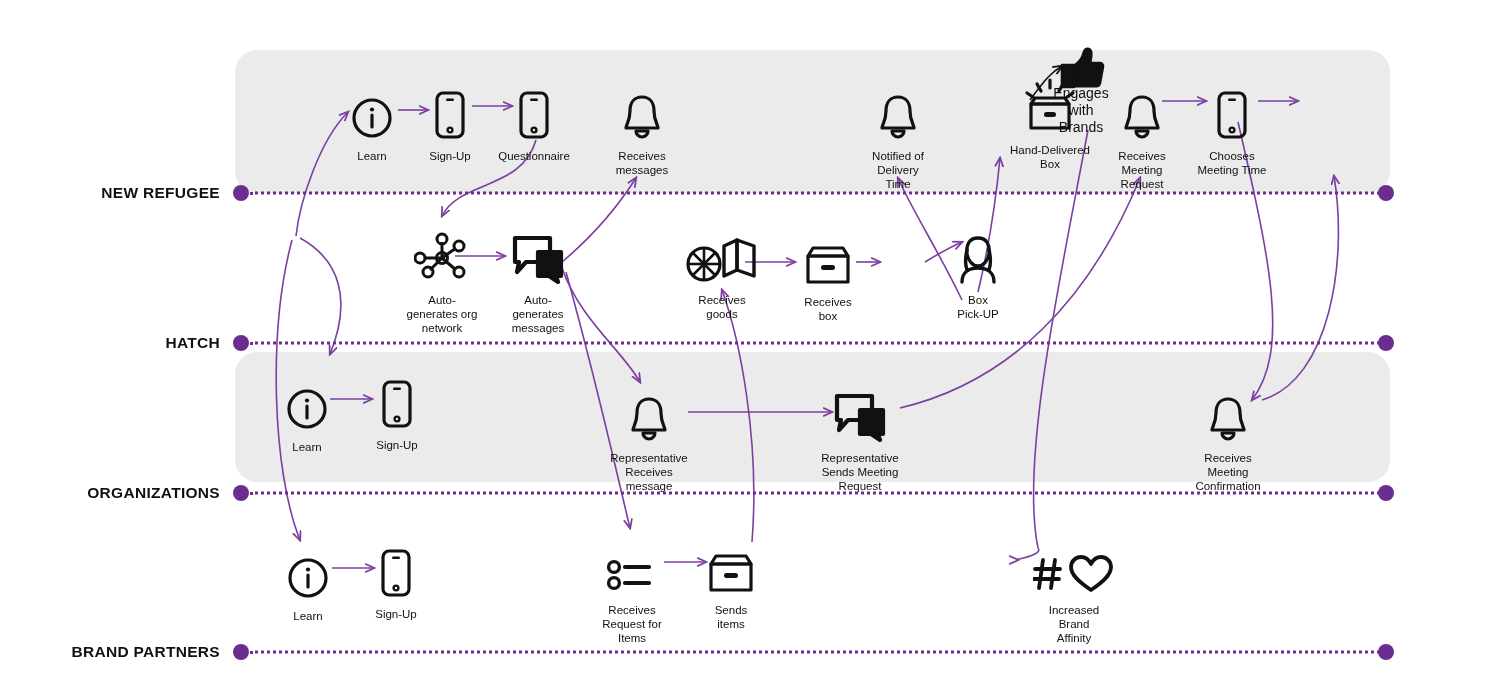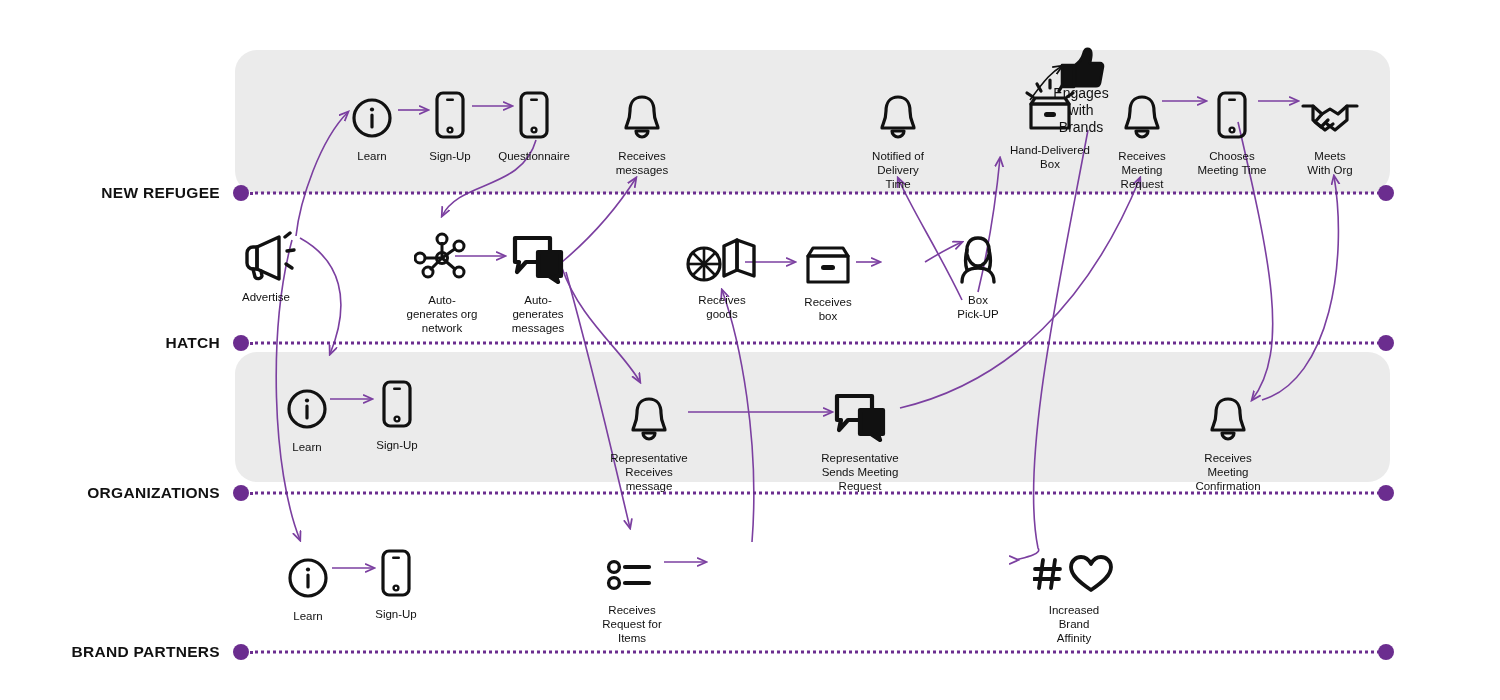--- a/index.html
+++ b/index.html
@@ -158,35 +158,20 @@
   <div class="lane-label" style="left:40px; top:493px; width:180px;">ORGANIZATIONS</div>
   <div class="lane-dot" style="left:241px; top:493px;"></div>
   <div class="lane-line" style="left:250px; top:493px; width:1130px;"></div>
   <div class="lane-dot" style="left:1386px; top:493px;"></div>
 
   <div class="lane-label" style="left:30px; top:652px; width:190px;">BRAND PARTNERS</div>
   <div class="lane-dot" style="left:241px; top:652px;"></div>
   <div class="lane-line" style="left:250px; top:652px; width:1130px;"></div>
   <div class="lane-dot" style="left:1386px; top:652px;"></div>
 
-  <div class="node" style="left:266px; top:225px;">
-    <div class="glyph">
-      <svg class="ic" width="62" height="50" viewBox="0 0 62 50">
-        <g fill="none" stroke="#111" stroke-width="3.4" stroke-linecap="round" stroke-linejoin="round">
-          <path d="M12,22 L12,32 a6,6 0 0 0 6,6 l4,0 L22,16 l-4,0 a6,6 0 0 0 -6,6 z"></path>
-          <path d="M22,16 L44,6 L44,48 L22,38 Z"></path>
-          <path d="M18,38 L20,46 a4,4 0 0 0 7,-1 l-1,-5"></path>
-          <path d="M50,6 L55,2"></path>
-            <path d="M52,20 L59,19"></path>
-            <path d="M51,33 L57,37"></path>
-        </g>
-      </svg>
-    </div>
-    <div class="cap">Advertise</div>
-  </div>
 
   <div class="node" style="left:372px; top:84px;">
     <div class="glyph">
       <svg class="ic" width="44" height="44" viewBox="0 0 44 44">
         <circle cx="22" cy="22" r="18" fill="none" stroke="#111" stroke-width="3.2"></circle>
         <circle cx="22" cy="13.5" r="2.1" fill="#111"></circle>
         <path d="M22,19 L22,31" stroke="#111" stroke-width="3.2" stroke-linecap="round"></path>
       </svg>
     </div>
     <div class="cap">Learn</div>
@@ -285,34 +270,20 @@
       <svg class="ic" width="32" height="50" viewBox="0 0 32 50">
         <rect x="3" y="3" width="26" height="44" rx="6" fill="none" stroke="#111" stroke-width="3.2"></rect>
         <rect x="12" y="8.5" width="8" height="2.6" rx="1.3" fill="#111"></rect>
         <circle cx="16" cy="40" r="2.4" fill="none" stroke="#111" stroke-width="2.4"></circle>
       </svg>
     </div>
     <div class="cap">Chooses
 Meeting Time</div>
   </div>
 
-  <div class="node" style="left:1330px; top:84px;">
-    <div class="glyph">
-      <svg class="ic" width="62" height="42" viewBox="0 0 62 42">
-        <g fill="none" stroke="#111" stroke-width="3.2" stroke-linejoin="round" stroke-linecap="round">
-          <path d="M4,8 L14,8 L23,16 L31,11 L39,16 L48,8 L58,8"></path>
-          <path d="M14,8 L14,22 L26,32 L34,26"></path>
-          <path d="M48,8 L48,22 L36,32 L28,26"></path>
-          <path d="M23,16 L16,24 L22,29 L29,22"></path>
-        </g>
-      </svg>
-    </div>
-    <div class="cap">Meets
-With Org</div>
-  </div>
 
   <div class="node" style="left:442px; top:228px;">
     <div class="glyph">
       <svg class="ic" width="56" height="52" viewBox="0 0 56 52">
         <g stroke="#111" stroke-width="3" fill="none">
           <path d="M28,26 L28,10"></path>
             <path d="M28,26 L42,16"></path>
             <path d="M28,26 L42,38"></path>
           <path d="M28,26 L16,38"></path>
             <path d="M28,26 L10,26"></path>
@@ -473,20 +444,31 @@
         <circle cx="9" cy="27" r="5.4" fill="none" stroke="#111" stroke-width="3.4"></circle>
         <path d="M20,11 L44,11" stroke="#111" stroke-width="4.2" stroke-linecap="round"></path>
         <path d="M20,27 L44,27" stroke="#111" stroke-width="4.2" stroke-linecap="round"></path>
       </svg>
     </div>
     <div class="cap">Receives
 Request for
 Items</div>
   </div>
 
+  <div class="node" style="left:731px; top:538px;">
+    <div class="glyph">
+      <svg class="ic" width="56" height="46" viewBox="0 0 56 46">
+        <path d="M8,16 L48,16 L48,42 L8,42 Z" fill="none" stroke="#111" stroke-width="3.2" stroke-linejoin="round"></path>
+        <path d="M13,8 L43,8 L48,16 L8,16 Z" fill="none" stroke="#111" stroke-width="3.2" stroke-linejoin="round"></path>
+        <rect x="21" y="25" width="14" height="5" rx="2.5" fill="#111"></rect>
+      </svg>
+    </div>
+    <div class="cap">Sends
+items</div>
+  </div>
 
   <div class="node" style="left:1074px; top:538px;">
     <div class="glyph">
       <svg class="ic" width="82" height="42" viewBox="0 0 82 42">
         <g stroke="#111" stroke-width="3.8" stroke-linecap="round">
           <path d="M10,8 L6,36"></path>
             <path d="M22,8 L18,36"></path>
           <path d="M2,17 L27,17"></path>
             <path d="M1,27 L26,27"></path>
         </g>

